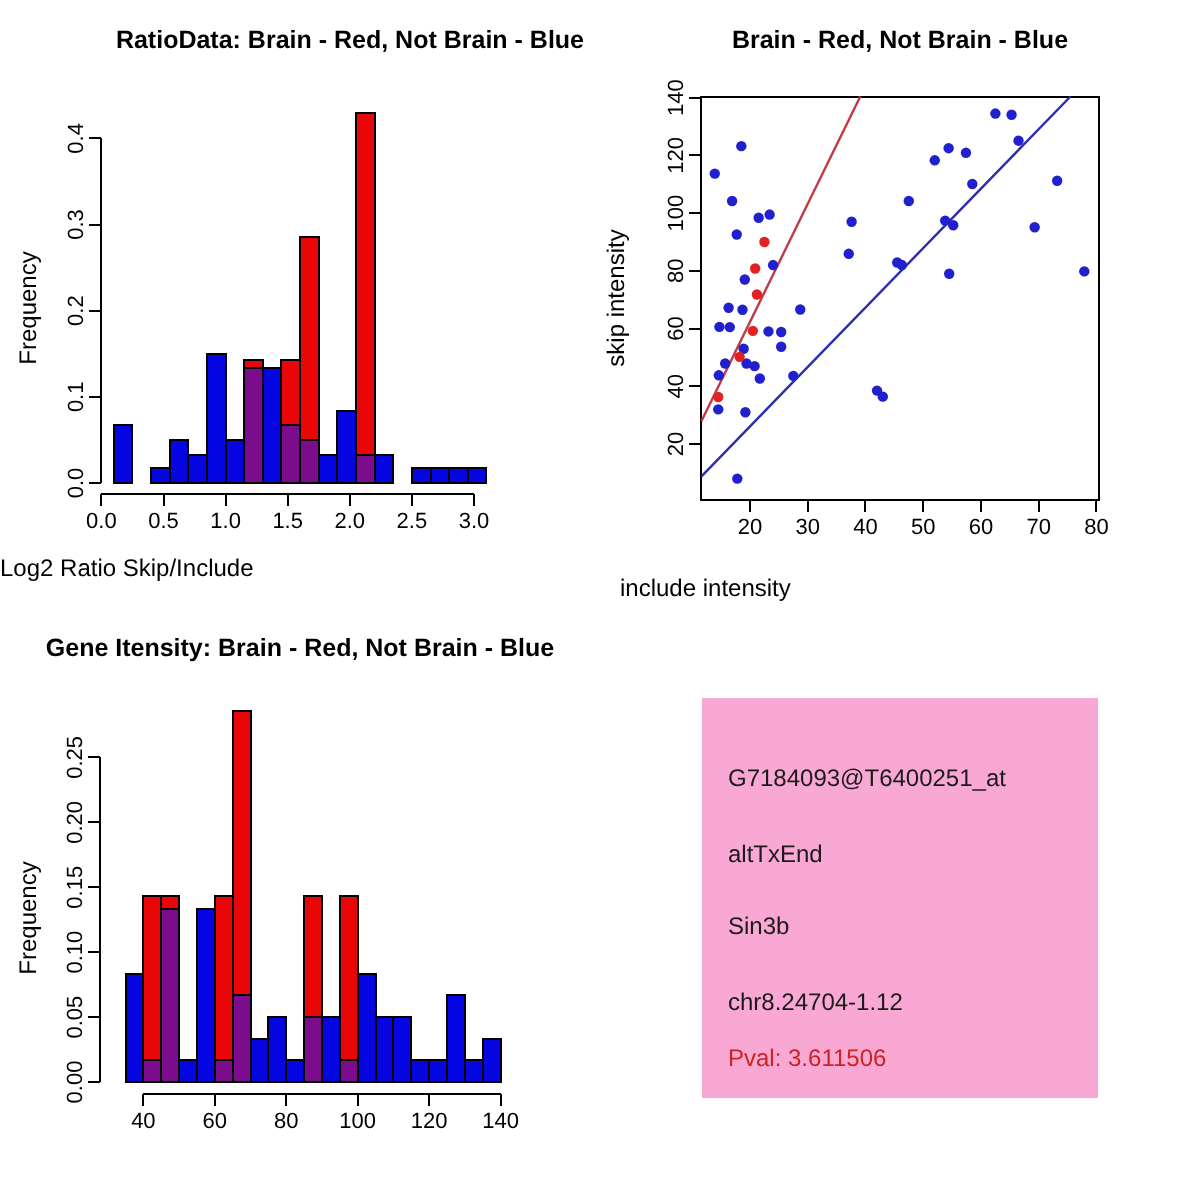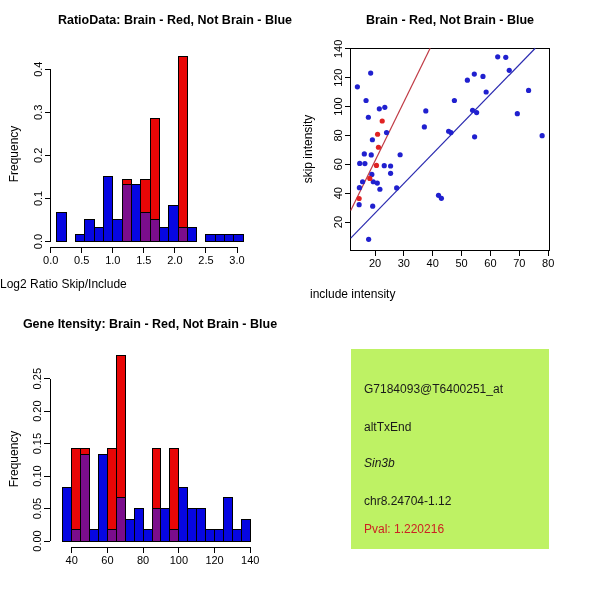--- a/index.html
+++ b/index.html
@@ -235,20 +235,20 @@
   <div class="title t1">Brain - Red, Not Brain - Blue</div>
   <div class="title t2">Gene Itensity: Brain - Red, Not Brain - Blue</div>
 
   <div class="xlab x0">Log2 Ratio Skip/Include</div>
   <div class="xlab x1">include intensity</div>
 
   <div class="ylab y0">Frequency</div>
   <div class="ylab y1">skip intensity</div>
   <div class="ylab y2">Frequency</div>
 
-  <div id="info-box" style="background: #bef264;">
+  <div id="info-box" style="background: #f9a8d4;">
     <div class="info-line il0" style="color: rgb(26, 26, 26);">G7184093@T6400251_at</div>
     <div class="info-line il1" style="color: rgb(26, 26, 26);">altTxEnd</div>
-    <div class="info-line il2" style="color: rgb(26, 26, 26); font-style: italic;">Sin3b</div>
+    <div class="info-line il2" style="color: rgb(26, 26, 26);">Sin3b</div>
     <div class="info-line il3" style="color: rgb(26, 26, 26);">chr8.24704-1.12</div>
-    <div class="info-line il4" style="color: rgb(204, 34, 34);">Pval: 1.220216</div>
+    <div class="info-line il4" style="color: rgb(204, 34, 34);">Pval: 3.611506</div>
   </div>
 </div>
 
 </body></html>

